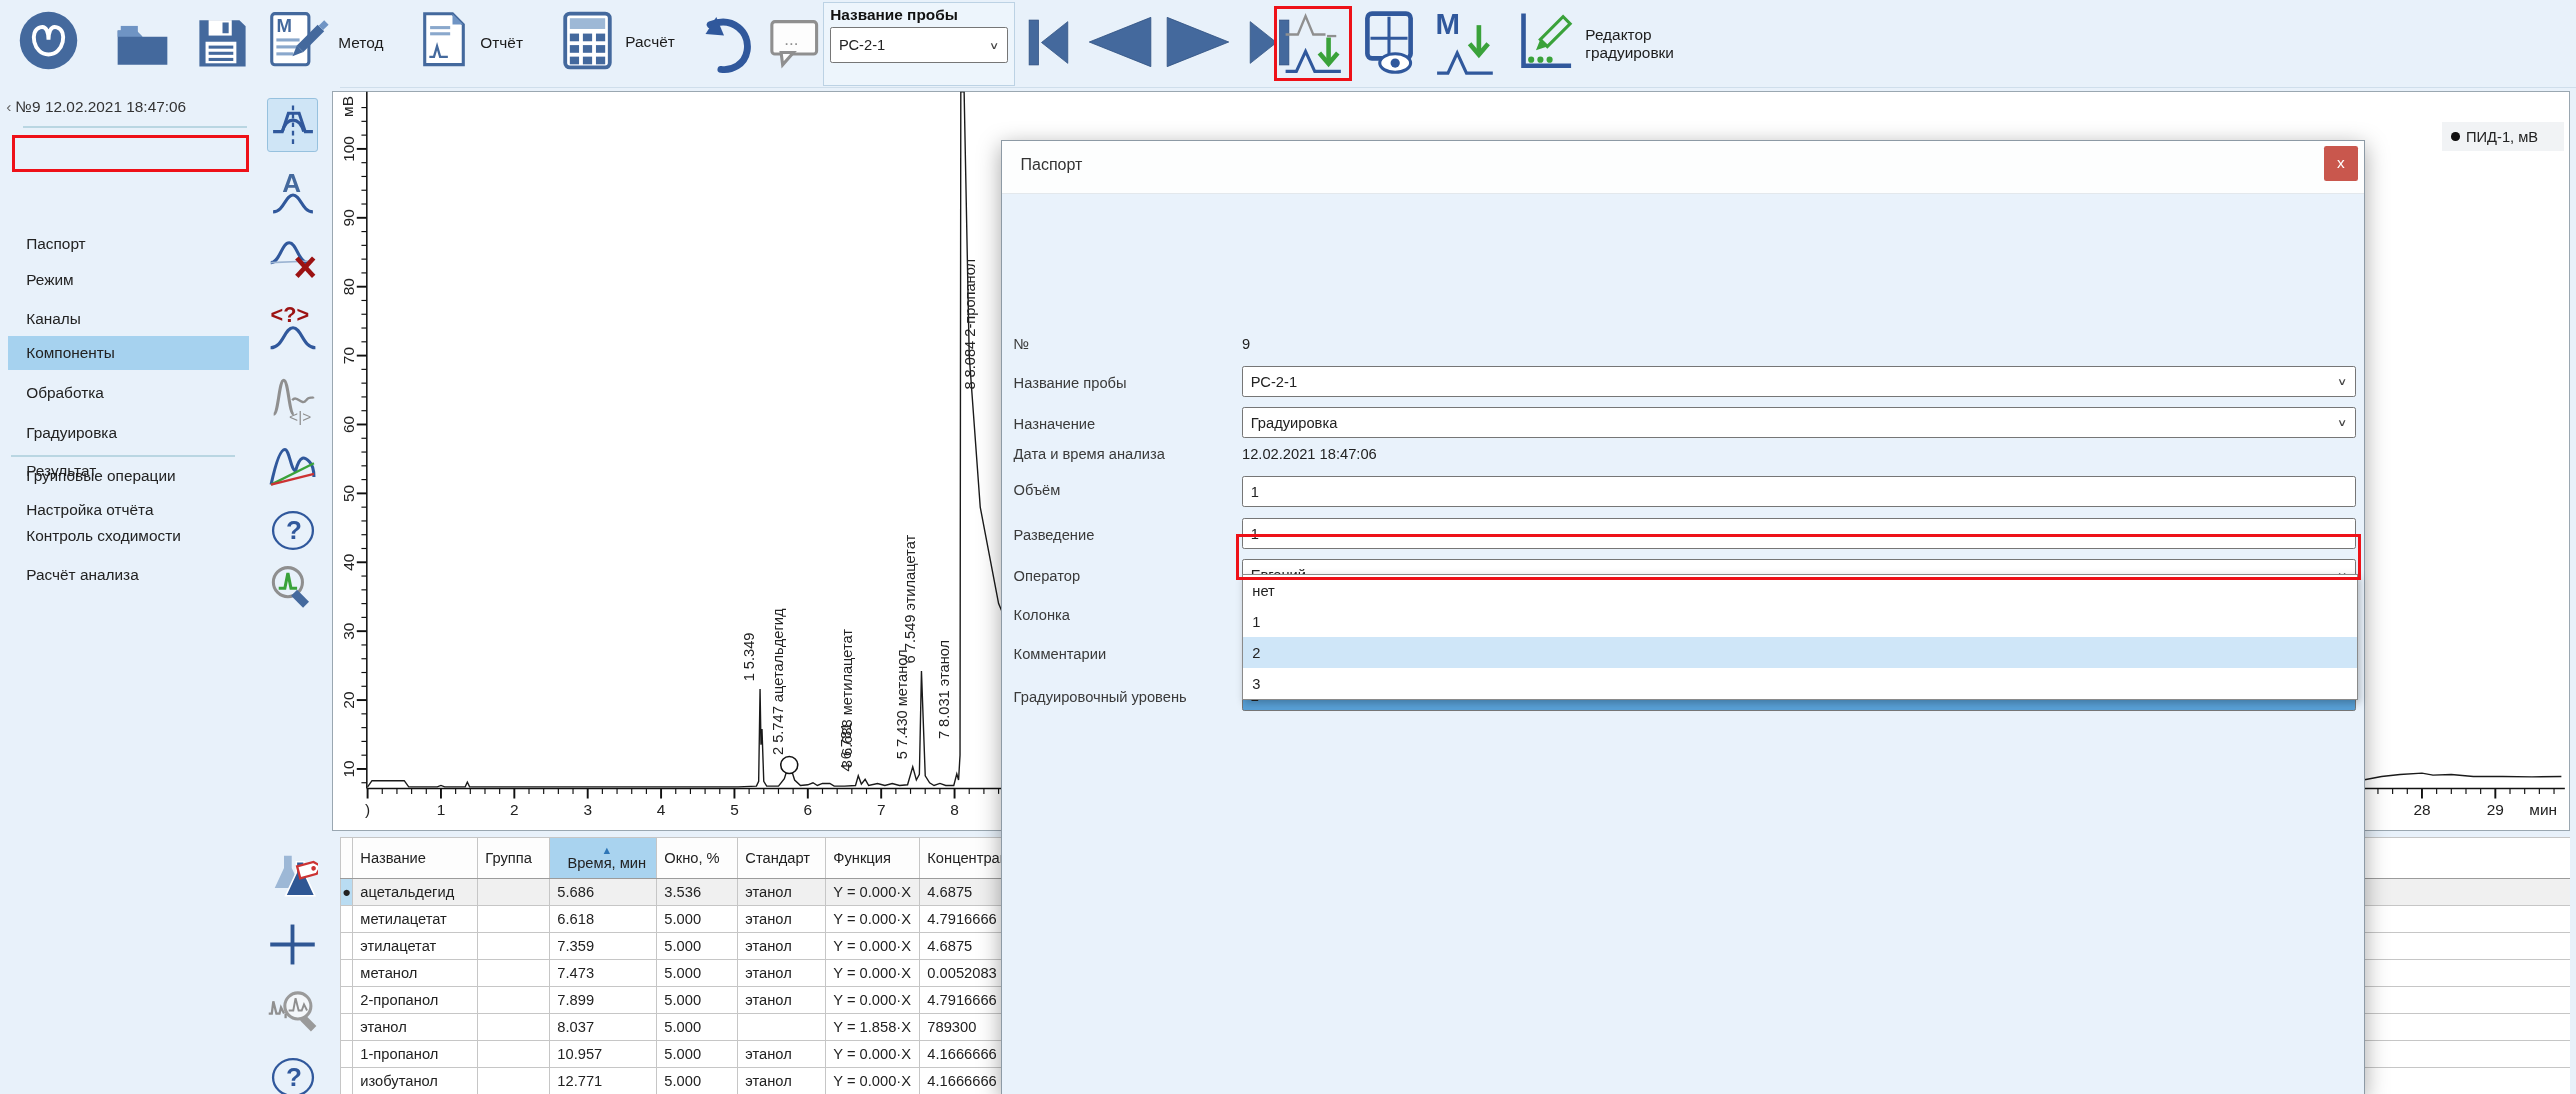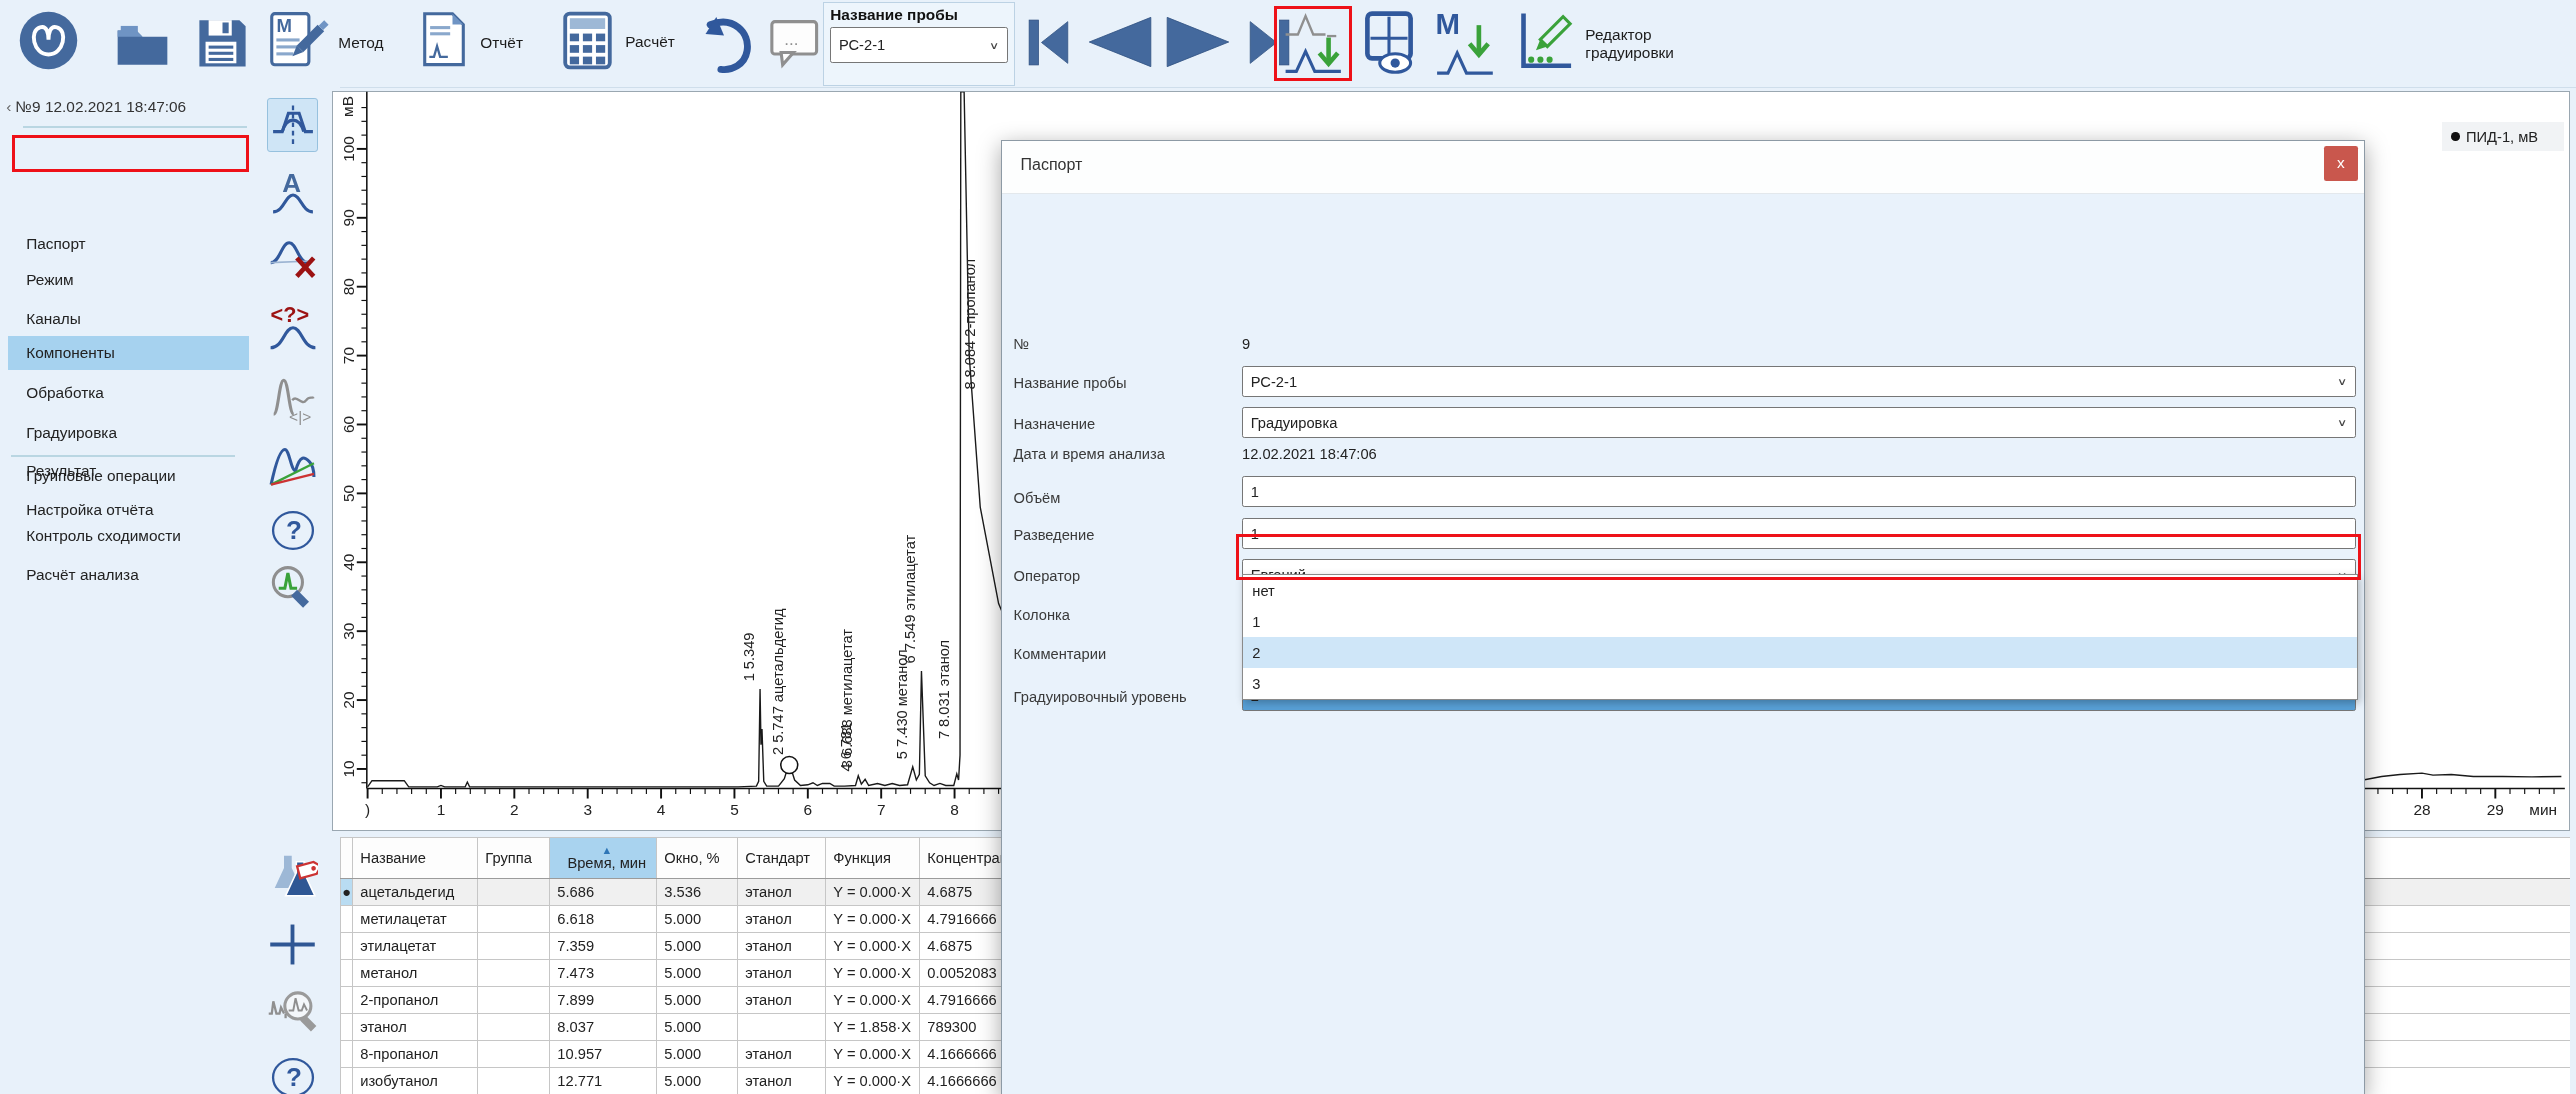--- a/index.html
+++ b/index.html
@@ -688,21 +688,21 @@
           <td></td>
           <td>8.037</td>
           <td>5.000</td>
           <td></td>
           <td>Y = 1.858·X</td>
           <td>789300</td>
           <td class="filler"></td>
         </tr>
         <tr>
           <td class="mark"></td>
-          <td>8-пропанол</td>
+          <td>1-пропанол</td>
           <td></td>
           <td>10.957</td>
           <td>5.000</td>
           <td>этанол</td>
           <td>Y = 0.000·X</td>
           <td>4.1666666</td>
           <td class="filler"></td>
         </tr>
         <tr>
           <td class="mark"></td>
@@ -741,21 +741,21 @@
         <div class="fctl combo">
           <span>Градуировка</span>
           <span class="chev">∨</span>
         </div>
       </div>
       <div class="frow" style="top: 303px;">
         <span class="flabel" style="top: 1.5px;">Дата и время анализа</span>
         <span class="fstatic" style="top: 1.5px;">12.02.2021 18:47:06</span>
       </div>
       <div class="frow" style="top: 335px;">
-        <span class="flabel" style="top: 14px;">Объём</span>
+        <span class="flabel" style="top: 6px;">Объём</span>
         <div class="fctl inputbox">
           <span>1</span>
         </div>
       </div>
       <div class="frow" style="top: 377px;">
         <span class="flabel" style="top: 8.5px;">Разведение</span>
         <div class="fctl inputbox">
           <span>1</span>
         </div>
       </div>

